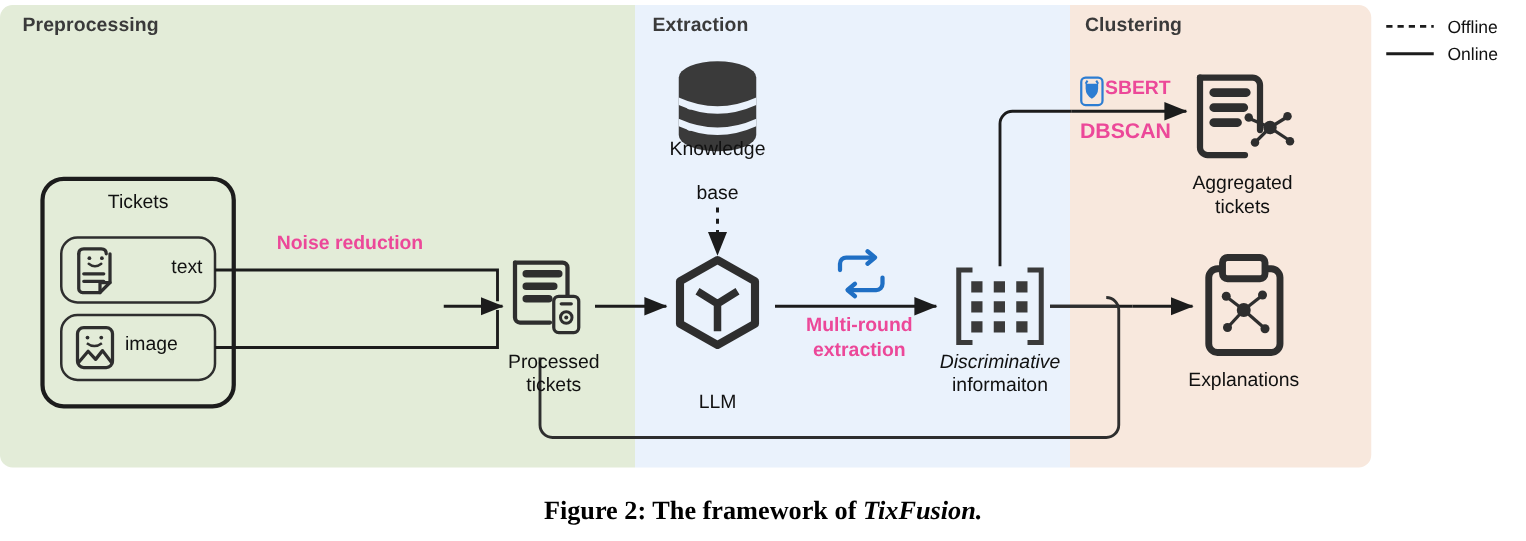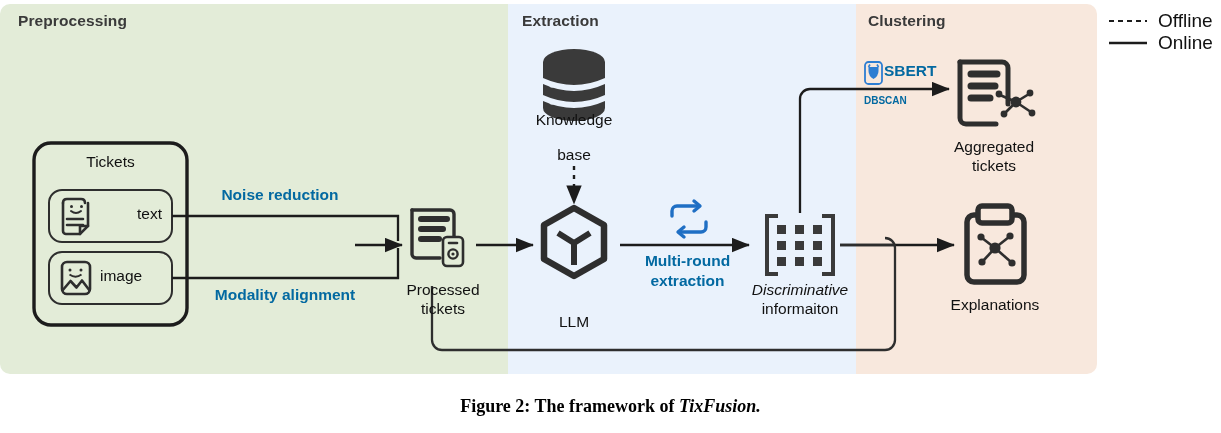--- a/index.html
+++ b/index.html
@@ -8,29 +8,29 @@
   .stage{position:absolute;left:0;top:0;width:1221px;height:433px;}
   .panel{position:absolute;top:4px;height:370px;}
   #panel-pre{left:0;width:508px;background:#e3ecd8;border-radius:10px 0 0 10px;}
   #panel-ext{left:508px;width:348px;background:#eaf2fc;}
   #panel-clu{left:856px;width:241px;background:#f8e8dd;border-radius:0 10px 10px 0;}
   .panel-title{position:absolute;top:12px;font-size:15.5px;font-weight:bold;color:#3a3a3a;
                letter-spacing:.1px;}
   #t-pre{left:18px;} #t-ext{left:522px;} #t-clu{left:868px;}
 
   .lbl{position:absolute;text-align:center;line-height:1.18;color:#111;}
-  .lbl.blue{color:#0369a1;font-weight:bold;}
+  .lbl.blue{color:#ec4899;font-weight:bold;}
   .node-cap{font-size:15.5px;}
   .svgl{position:absolute;left:0;top:0;width:1221px;height:433px;pointer-events:none;}
 
   .caption{position:absolute;left:0;top:396px;width:1221px;text-align:center;
-           font-family:"Liberation Serif",serif;font-size:18px;font-weight:bold;color:#000;}
+           font-family:"Liberation Serif",serif;font-size:21px;font-weight:bold;color:#000;}
   .caption i{font-style:italic;}
 
-  .legend{position:absolute;left:1108px;top:10px;font-size:19px;color:#111;}
+  .legend{position:absolute;left:1108px;top:10px;font-size:14px;color:#111;}
   .legend .row{display:flex;align-items:center;height:22px;}
   .legend .row span.txt{margin-left:10px;}
 </style>
 </head>
 <body>
 
 <div class="stage">
 
   <div class="panel" id="panel-pre"></div>
   <div class="panel" id="panel-ext"></div>
@@ -185,38 +185,37 @@
       <circle cx="1012" cy="263" r="3.6" stroke="none"></circle>
     </g>
   </svg>
 
   <div class="lbl node-cap" style="left:34px;top:153px;width:153px;">Tickets</div>
 
   <div class="lbl node-cap" style="left:100px;top:205px;width:62px;text-align:right;">text</div>
   <div class="lbl node-cap" style="left:100px;top:267px;width:72px;text-align:left;">image</div>
 
   <div class="lbl blue" style="left:175px;top:186px;width:210px;font-size:15.5px;">Noise reduction</div>
-  <div class="lbl blue" style="left:175px;top:286px;width:220px;font-size:15.5px;">Modality alignment</div>
 
   <div class="lbl node-cap" style="left:383px;top:281px;width:120px;">Processed</div>
   <div class="lbl node-cap" style="left:383px;top:300px;width:120px;">tickets</div>
 
   <div class="lbl node-cap" style="left:514px;top:111px;width:120px;">Knowledge</div>
   <div class="lbl node-cap" style="left:514px;top:130px;width:120px;margin-top:16px;">base</div>
 
   <div class="lbl node-cap" style="left:534px;top:285px;width:80px;margin-top:28px;">LLM</div>
 
   <div class="lbl blue" style="left:625px;top:252px;width:125px;font-size:15.5px;">Multi-round</div>
   <div class="lbl blue" style="left:625px;top:272px;width:125px;font-size:15.5px;">extraction</div>
 
   <div class="lbl node-cap" style="left:730px;top:281px;width:140px;font-style:italic;">Discriminative</div>
   <div class="lbl node-cap" style="left:730px;top:300px;width:140px;">informaiton</div>
 
   <div class="lbl blue" style="left:884px;top:62px;width:70px;text-align:left;font-size:15.5px;">SBERT</div>
-  <div class="lbl blue" style="left:864px;top:95px;width:100px;text-align:left;font-size:10px;">DBSCAN</div>
+  <div class="lbl blue" style="left:864px;top:95px;width:100px;text-align:left;font-size:17px;">DBSCAN</div>
 
   <div class="lbl node-cap" style="left:934px;top:138px;width:120px;">Aggregated</div>
   <div class="lbl node-cap" style="left:934px;top:157px;width:120px;">tickets</div>
 
   <div class="lbl node-cap" style="left:925px;top:296px;width:140px;">Explanations</div>
 
   <div class="legend">
     <div class="row">
       <svg width="40" height="12">
         <line x1="1" y1="6" x2="39" y2="6" stroke="#1c1c1c" stroke-width="2.2" stroke-dasharray="5,4"></line>

